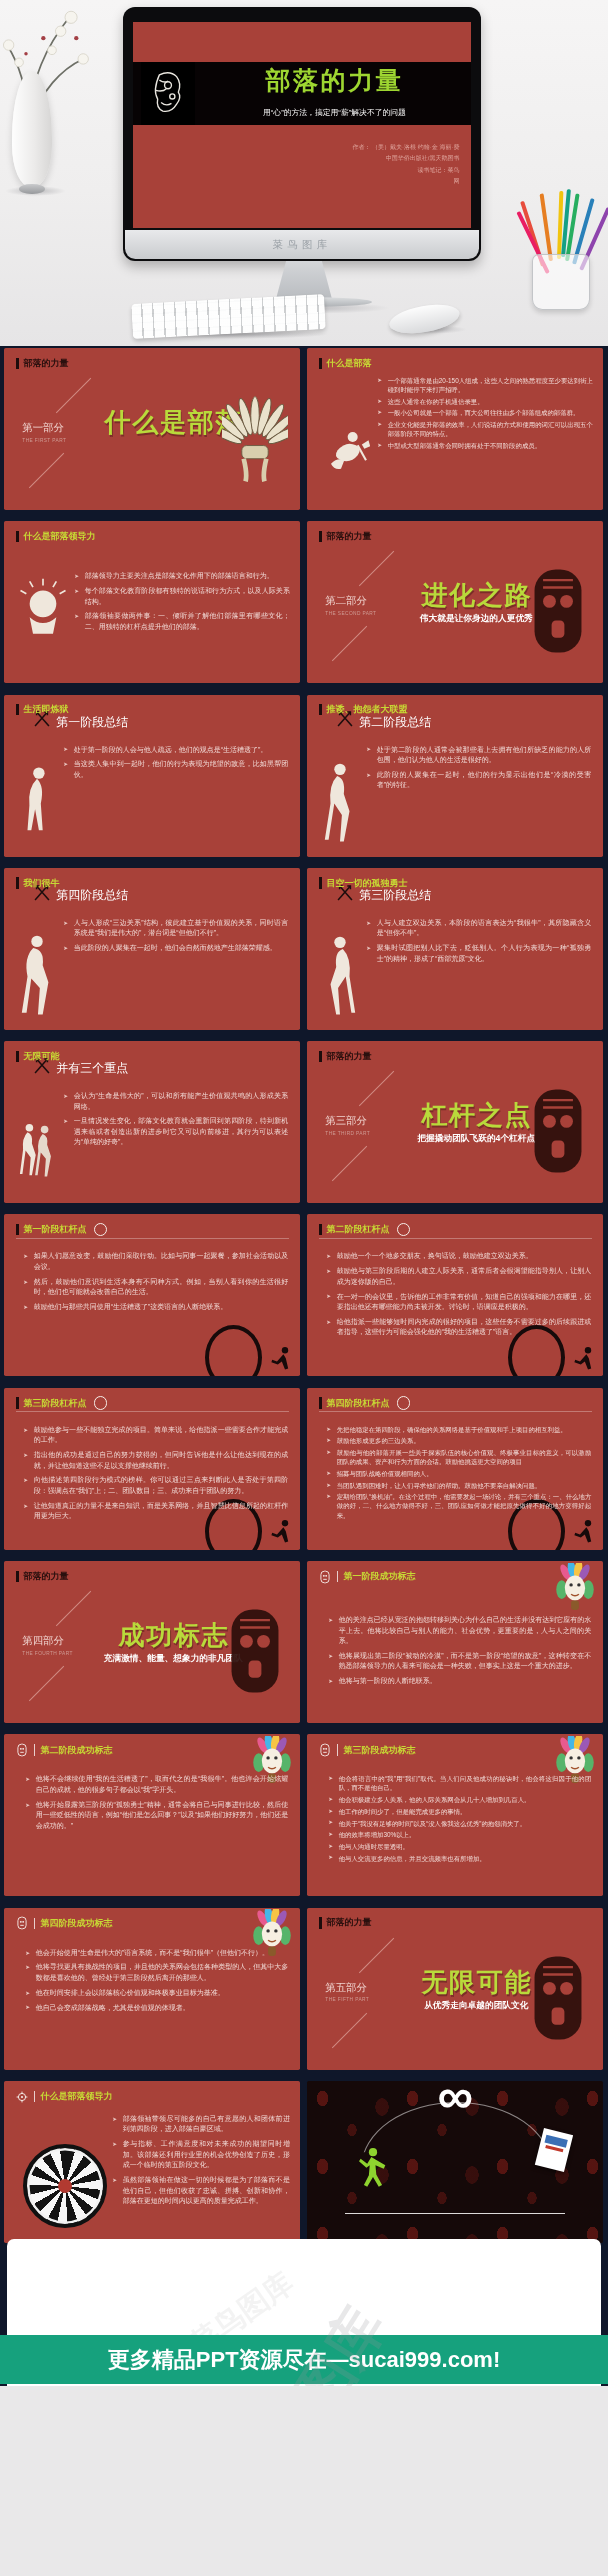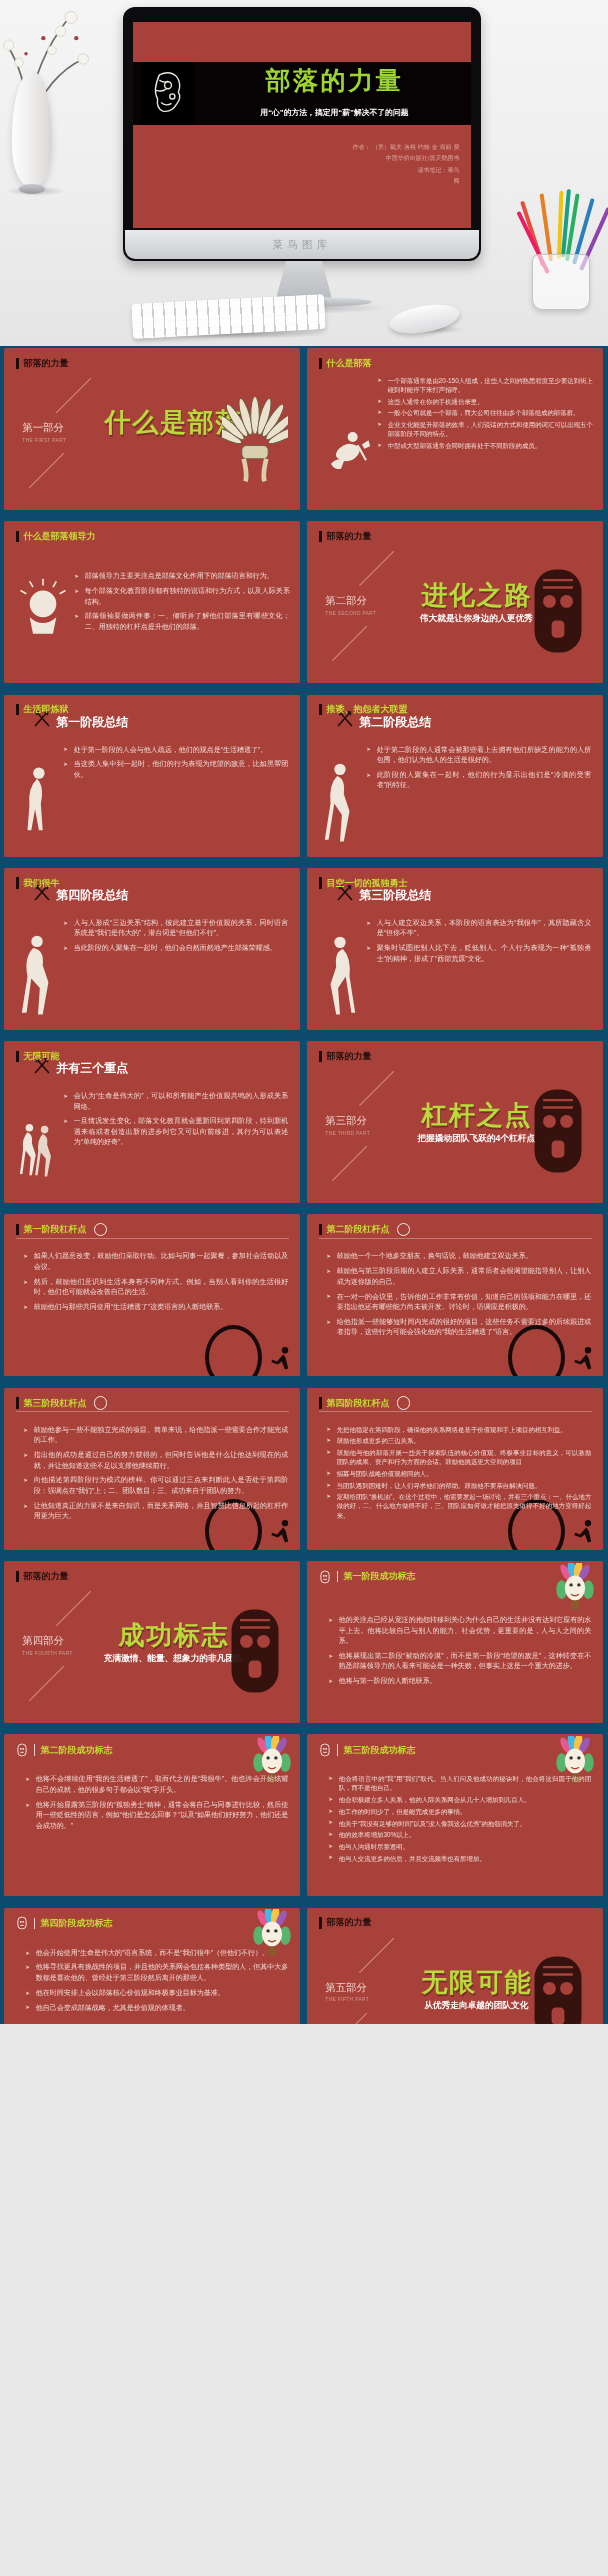--- a/index.html
+++ b/index.html
@@ -1,30 +1,30 @@
 <!DOCTYPE html>
 <html style="font-size:14px"><head>
 <meta charset="utf-8">
 <style>
   html,body{margin:0;padding:0;background:#e9e8e9;}
-  .page{position:relative;width:608px;height:2024px;background:#0c4a6e;overflow:hidden;font-family:"Liberation Sans",sans-serif;}
+  .page{position:relative;width:608px;height:2386px;background:#0f172a;overflow:hidden;font-family:"Liberation Sans",sans-serif;}
 
   
   .hero{position:absolute;left:0;top:0;width:608px;height:346px;background:linear-gradient(180deg,#f6f5f5 0%,#efeeee 55%,#e6e5e6 100%);overflow:hidden;}
   .monitor{position:absolute;left:123px;top:7px;width:358px;height:254px;background:#0c0c0e;border-radius:12px;box-shadow:0 5.2px 12px rgba(0,0,0,.25);}
   .screen{position:absolute;left:9.6px;top:14.8px;right:9.6px;bottom:33px;background:#a84139;overflow:hidden;}
   .chin{position:absolute;left:1.7px;right:1.7px;bottom:1.7px;height:29.5px;background:linear-gradient(180deg,#e8e9eb,#c9cbce);border-radius:0 0 10.4px 10.4px;display:flex;align-items:center;justify-content:center;}
   .chin-brand{font-size:10.4px;letter-spacing:4.3px;color:#9aa0a6;}
   .stand-neck{position:absolute;left:276px;top:261px;width:56px;height:38px;background:linear-gradient(180deg,#d4d6d9,#b9bcc0);clip-path:polygon(18% 0,82% 0,100% 100%,0 100%);}
   .stand-base{position:absolute;left:236px;top:297px;width:136px;height:10.4px;background:linear-gradient(180deg,#dcdee0,#aeb1b5);border-radius:50%;}
   
   .band{position:absolute;left:0;right:0;top:40px;height:63px;background:#070304;}
   .portrait{position:absolute;left:8.7px;top:0;width:54px;height:63px;background:#000;display:flex;align-items:center;justify-content:center;}
   .screen-title{position:absolute;left:70px;right:5.2px;top:2.6px;text-align:center;font-size:25px;font-weight:bold;color:#9ed631;letter-spacing:2.6px;}
-  .screen-sub{position:absolute;left:70px;right:5.2px;bottom:7px;text-align:center;font-size:7.8px;font-weight:bold;color:#fff;}
+  .screen-sub{position:absolute;left:70px;right:5.2px;bottom:7px;text-align:center;font-size:7.8px;font-weight:normal;color:#fff;}
   .screen-authors{position:absolute;right:12px;top:120px;text-align:right;font-size:6px;line-height:1.9;color:#dfa49c;}
   
   .shadow{position:absolute;background:radial-gradient(ellipse at center,rgba(110,110,116,.38),transparent 70%);border-radius:50%;}
   .keyboard{position:absolute;left:132px;top:299px;width:193px;height:35px;background:#eeefef;border-radius:4.3px;transform:rotate(-3deg);box-shadow:0 2.6px 4.3px rgba(0,0,0,.18);background-image:repeating-linear-gradient(90deg,rgba(255,255,255,.9) 0 9.6px,rgba(196,198,200,.8) 9.6px 11px),repeating-linear-gradient(0deg,rgba(255,255,255,.25) 0 7px,rgba(185,187,190,.55) 7px 8.3px);}
   .mouse{position:absolute;left:389px;top:306px;width:71px;height:26px;background:linear-gradient(180deg,#fdfdfd,#d9dadc);border-radius:50%;transform:rotate(-10deg);box-shadow:0 2.6px 4.3px rgba(0,0,0,.2);}
   .vase{position:absolute;left:12px;top:71px;width:40px;height:116px;background:linear-gradient(90deg,#fefefe,#ecebea 55%,#d7d6d5);border-radius:50% 50% 46% 46%/58% 58% 36% 36%;box-shadow:0 3.5px 7px rgba(0,0,0,.15);}
   .vase-base{position:absolute;left:19px;top:184px;width:26px;height:10.4px;background:linear-gradient(180deg,#c9cacc,#97999c);border-radius:50%;}
   .flowers{position:absolute;left:0;top:0;width:130px;height:130px;}
   .cup{position:absolute;left:532px;top:254px;width:56px;height:54px;background:rgba(255,255,255,.6);border:1.7px solid rgba(186,188,191,.85);border-radius:7px 7px 10.4px 10.4px;box-shadow:0 2.6px 5.2px rgba(0,0,0,.15);}
   .pencil{position:absolute;width:4.3px;height:68px;border-radius:1.7px;transform-origin:50% 100%;}
@@ -52,21 +52,21 @@
   .part-en{font-size:4.8px;color:#cf9a93;letter-spacing:0.4px;margin-top:2.6px;}
   .diag{position:absolute;width:49px;height:0.9px;background:#d18b84;transform:rotate(-45deg);}
   .d1{left:45px;top:47px;}
   .d2{left:17.4px;top:122px;}
   .big-title{position:absolute;left:87px;top:57px;width:165px;text-align:center;font-size:26px;font-weight:bold;color:#b9da3b;letter-spacing:1.7px;text-shadow:0.9px 1.7px 0 rgba(40,10,8,.35);}
   .big-sub{position:absolute;left:76px;top:92px;width:186px;text-align:center;font-size:8.7px;font-weight:bold;color:#fff;}
   .divider-illus{position:absolute;right:12px;top:42px;width:66px;height:96px;}
   .divider-illus svg{width:100%;height:100%;}
 
   
-  .stage-title{position:absolute;left:52px;top:19px;font-size:12px;color:#fff;font-weight:bold;}
+  .stage-title{position:absolute;left:52px;top:19px;font-size:12px;color:#fff;font-weight:normal;}
   .arrows-icon{position:absolute;left:28px;top:14.8px;width:20px;height:20px;}
   .arrows-icon svg{width:100%;height:100%;}
   .stage-figure{position:absolute;left:14px;top:66px;width:38px;height:87px;}
   .stage-figure svg{width:100%;height:100%;}
   .t-stage .bullets{left:59px;right:12px;top:50px;}
 
   
   .content-illus{position:absolute;left:14px;top:71px;width:50px;height:66px;}
   .content-illus svg{width:100%;height:100%;}
   .t-content .bullets{left:70px;right:10.4px;top:28px;}

